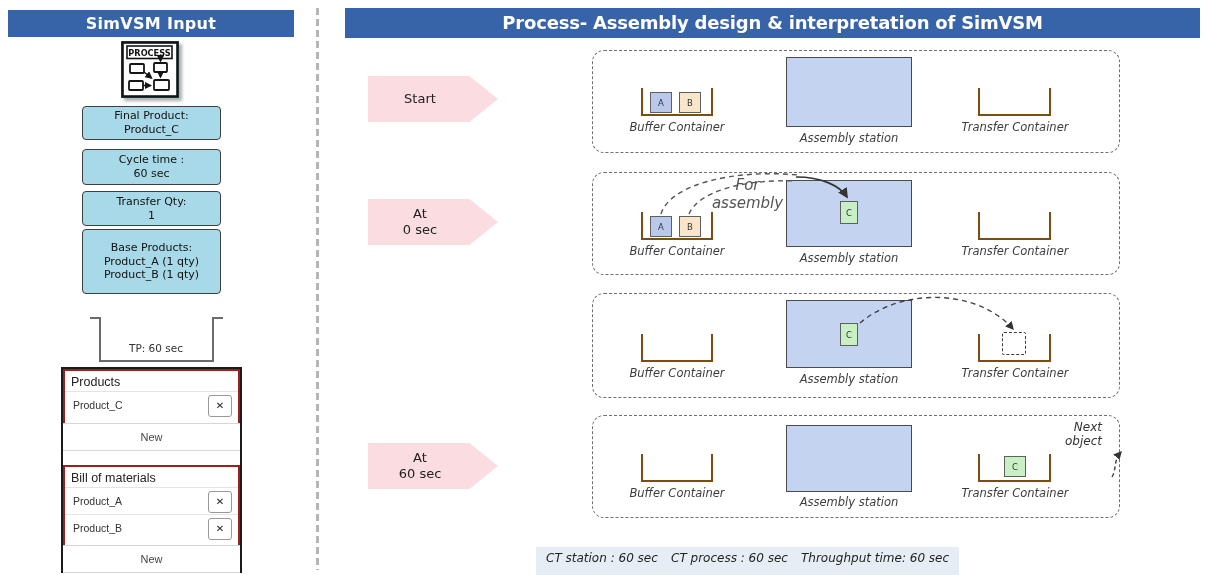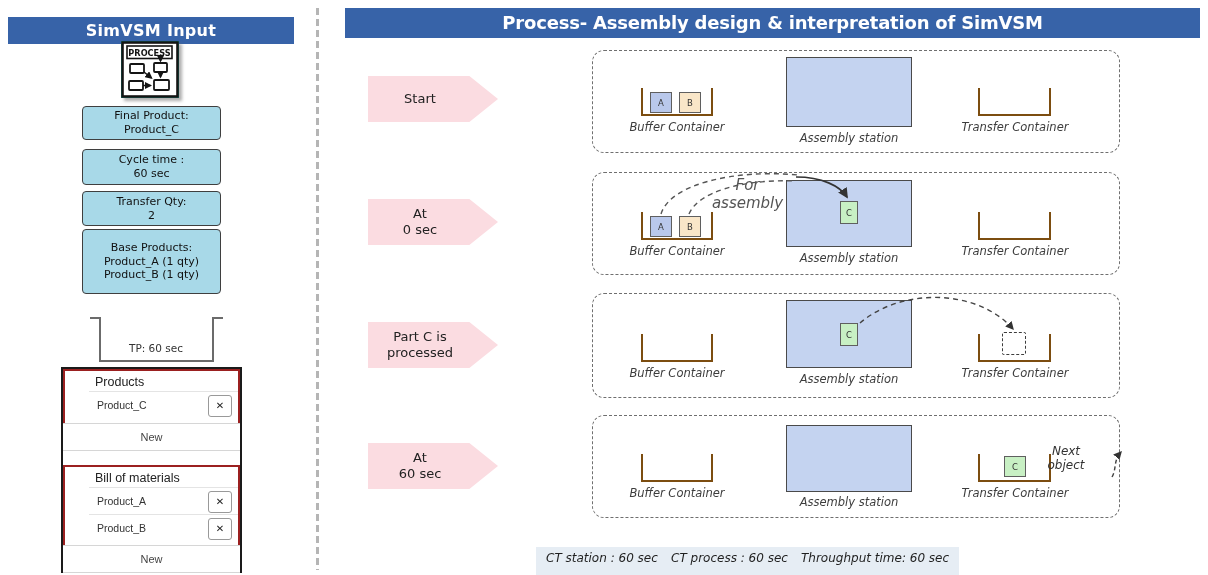--- a/index.html
+++ b/index.html
@@ -3,42 +3,42 @@
 <meta charset="utf-8">
 <style>
   html,body{margin:0;padding:0;background:#fff;}
   #page{position:relative;width:1208px;height:575px;background:#fff;overflow:hidden;
         font-family:"DejaVu Sans","Liberation Sans",sans-serif;}
   .abs{position:absolute;box-sizing:border-box;}
   .pre{white-space:pre-line;}
 
   
   .hdr{background:#3763A8;color:#fff;font-weight:bold;text-align:center;}
-  #left-hdr{left:8px;top:17px;width:286px;height:27px;line-height:27px;font-size:16px;letter-spacing:.3px;}
+  #left-hdr{left:8px;top:10px;width:286px;height:27px;line-height:27px;font-size:16px;letter-spacing:.3px;}
   #right-hdr{left:345px;top:8px;width:855px;height:30px;line-height:30px;font-size:18px;letter-spacing:-.2px;}
 
   
   #divider{left:316px;top:8px;width:3px;height:562px;
     background:repeating-linear-gradient(to bottom,#b5b5b5 0 7px,transparent 7px 11px);}
 
   
   #proc-icon{left:121px;top:41px;width:58px;height:57px;box-shadow:3px 3px 3px rgba(110,110,110,.55);background:#14b8a6;}
 
   
   .info-box{left:82px;width:139px;background:#A8D9E8;border:1.5px solid #3f3f3f;border-radius:4px;
     display:flex;align-items:center;justify-content:center;text-align:center;
     font-size:11px;color:#111;line-height:1.25;}
 
   
   #tp-label{left:112px;top:342px;width:88px;text-align:center;font-size:10.5px;color:#333;}
 
   
   #products-panel{left:61px;top:367px;width:181px;height:206px;border:2px solid #1a1a1a;background:#fff;
     font-family:"Liberation Sans",sans-serif;color:#333;}
-  .red-sec{position:absolute;left:0;right:0;border:2px solid #9B2020;background:#fff;padding-left:24px;}
+  .red-sec{position:absolute;left:0;right:0;border:2px solid #9B2020;background:#fff;}
   #sec-products{top:0;height:54px;}
   #sec-bom{top:96px;height:80px;}
   .sec-title{padding:4px 6px 2px 6px;font-size:12.5px;color:#222;}
   .item-row{position:relative;height:26px;line-height:26px;border-top:1px solid #e4e4e4;
     font-size:10.5px;color:#333;padding-left:8px;}
   .xbtn{position:absolute;right:6px;top:3px;width:22px;height:20px;border:1px solid #999;border-radius:3px;
     background:#fff;text-align:center;line-height:19px;font-size:10px;color:#222;cursor:pointer;}
   .new-btn{position:absolute;left:0;right:0;height:26px;line-height:26px;text-align:center;
     font-size:11px;color:#444;background:#fff;border:1px solid #d6d6d6;border-left:none;border-right:none;cursor:pointer;}
   #new1{top:54px;}
@@ -99,21 +99,21 @@
   <div class="abs info-box" style="top:106px;height:34px;">
     <span class="pre">Final Product:
 Product_C</span>
   </div>
   <div class="abs info-box" style="top:149px;height:36px;">
     <span class="pre">Cycle time :
 60 sec</span>
   </div>
   <div class="abs info-box" style="top:191px;height:35px;">
     <span class="pre">Transfer Qty:
-2</span>
+1</span>
   </div>
   <div class="abs info-box" style="top:229px;height:65px;">
     <span class="pre">Base Products:
 Product_A (1 qty)
 Product_B (1 qty)</span>
   </div>
 
   <div class="abs" id="tp-label">TP: 60 sec</div>
 
   <div class="abs" id="products-panel">
@@ -149,24 +149,20 @@
 
   <div class="abs step-arrow" style="top:76px;">
       <span class="pre">Start</span>
     </div>
 
   <div class="abs hdr" id="right-hdr">Process- Assembly design &amp; interpretation of SimVSM</div>
   <div class="abs step-arrow" style="top:199px;">
       <span class="pre">At
 0 sec</span>
     </div>
-  <div class="abs step-arrow" style="top:322px;">
-      <span class="pre">Part C is
-processed</span>
-    </div>
   <div class="abs step-arrow" style="top:443px;">
       <span class="pre">At
 60 sec</span>
     </div>
 
   <div class="abs scene" style="top:50px;height:103px;"></div>
   <div class="abs scene" style="top:172px;height:103px;"></div>
   <div class="abs scene" style="top:293px;height:105px;"></div>
   <div class="abs scene" style="top:415px;height:103px;"></div>
 
@@ -199,21 +195,21 @@
   <div class="abs ghost" style="left:1002px;top:332px;"></div>
   <div class="abs station-label" style="left:944px;top:366px;width:142px;">Transfer Container</div>
 
   <div class="abs ushape" style="left:641px;top:454px;"></div>
   <div class="abs station-label" style="left:607px;top:486px;width:140px;">Buffer Container</div>
   <div class="abs assembly" style="left:786px;top:425px;height:67px;"></div>
   <div class="abs station-label" style="left:779px;top:495px;width:140px;">Assembly station</div>
   <div class="abs ushape" style="left:978px;top:454px;width:73px;"></div>
   <div class="abs part part-c" style="left:1004px;top:456px;width:22px;height:21px;">C</div>
   <div class="abs station-label" style="left:944px;top:486px;width:142px;">Transfer Container</div>
-  <div class="abs annot pre" style="left:1030px;top:444px;width:72px;font-size:12px;color:#333;">Next
+  <div class="abs annot pre" style="left:1030px;top:420px;width:72px;font-size:12px;color:#333;text-align:right;">Next
 object</div>
 
   <svg class="abs" id="overlay" viewBox="0 0 1208 575">
     <defs>
       <marker id="arr" markerWidth="7" markerHeight="7" refX="5" refY="3" orient="auto">
         <path d="M0,0 L6,3 L0,6 z" fill="#333"></path>
       </marker>
     </defs>
     <path d="M 90 318 L 100 318 L 100 361 L 213 361 L 213 318 L 223 318" fill="none" stroke="#6b6b6b" stroke-width="2"></path>
     <path d="M 661 214 C 670 184 735 169 798 175" fill="none" stroke="#555" stroke-width="1.4" stroke-dasharray="5 4"></path>

